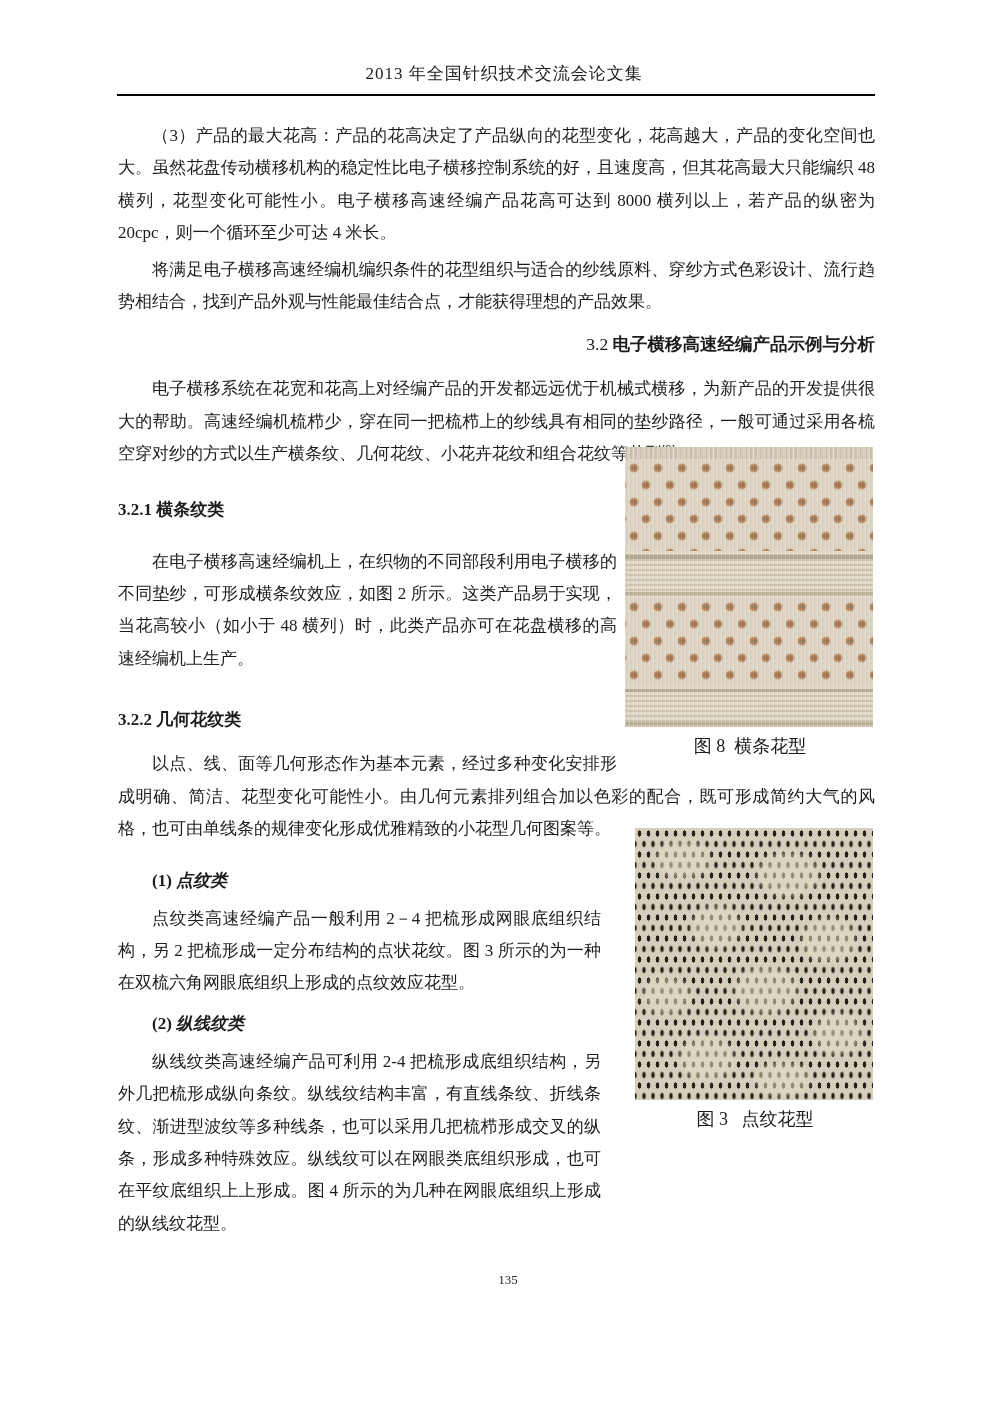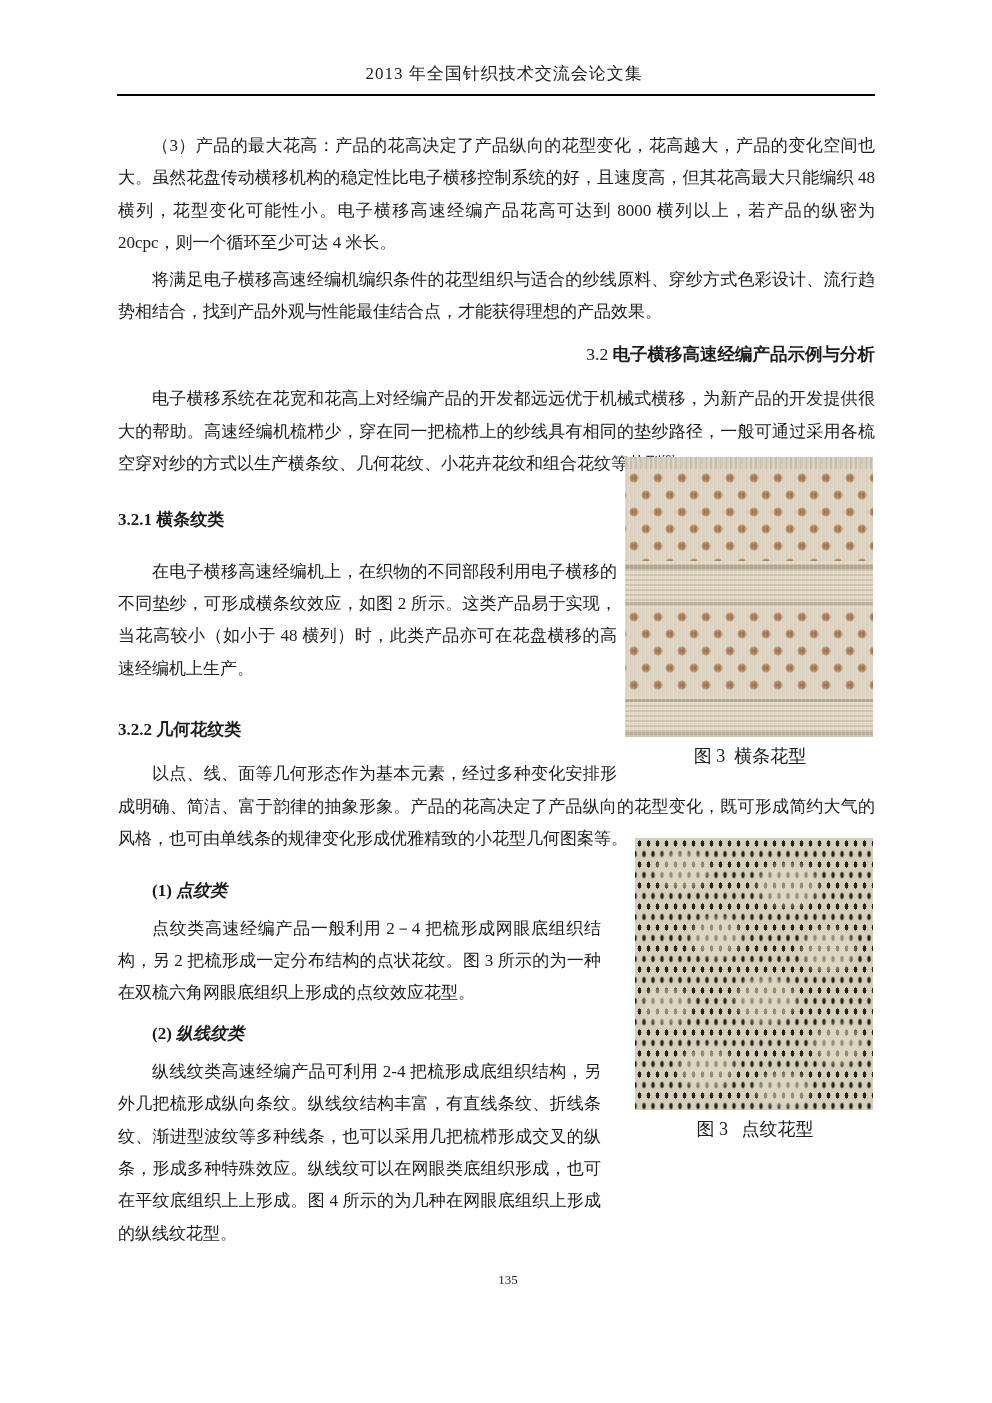--- a/index.html
+++ b/index.html
@@ -11,21 +11,21 @@
   }
   .header {
     position:absolute; top:62px; left:0; width:100%;
     text-align:center; font-size:17px; letter-spacing:1px;margin-left:8px;
   }
   .rule {
     position:absolute; top:94px; left:117px; width:758px; height:2px;
     background:#000;
   }
   .content {
-    position:absolute; top:130px; left:118px; width:757px;
+    position:absolute; top:120px; left:118px; width:757px;
     font-size:17px; line-height:32.4px; text-align:justify;
   }
   .content p { margin:0; text-indent:2em; }
   p.p2 { margin-top:4px; }
   h2.sec {
     margin:10px 0 12px 0; font-size:17.5px; line-height:33px; font-weight:normal;
     text-align:right;
   }
   h2.sec .num { font-family:"Liberation Serif",serif; font-weight:normal; }
   h2.sec .ht  { font-family:"Liberation Sans","DejaVu Sans",sans-serif; font-weight:bold; }
@@ -131,30 +131,30 @@
 
     <div class="fig fig2">
       <div class="fabric2">
         <div class="band f2-top"></div>
         <div class="band f2-dots1 dots"></div>
         <div class="band f2-mid stripes"></div>
         <div class="band f2-dots2 dots"></div>
         <div class="band f2-bot stripes"></div>
         <div class="mesh-overlay"></div>
       </div>
-      <div class="caption">图 3  横条花型</div>
+      <div class="caption">图 8  横条花型</div>
     </div>
 
     <h3 class="sec"><span class="num">3.2.1</span> <span class="ht">横条纹类</span></h3>
 
     <p>在电子横移高速经编机上，在织物的不同部段利用电子横移的不同垫纱，可形成横条纹效应，如图 2 所示。这类产品易于实现，当花高较小（如小于 48 横列）时，此类产品亦可在花盘横移的高速经编机上生产。</p>
 
     <h3 class="sec sec2"><span class="num">3.2.2</span> <span class="ht">几何花纹类</span></h3>
 
-    <p>以点、线、面等几何形态作为基本元素，经过多种变化安排形成明确、简洁、富于韵律的抽象形象。产品的花高决定了产品纵向的花型变化，既可形成简约大气的风格，也可由单线条的规律变化形成优雅精致的小花型几何图案等。</p>
+    <p>以点、线、面等几何形态作为基本元素，经过多种变化安排形成明确、简洁、花型变化可能性小。由几何元素排列组合加以色彩的配合，既可形成简约大气的风格，也可由单线条的规律变化形成优雅精致的小花型几何图案等。</p>
 
     <div class="fig fig3">
       <div class="fabric3">
         <div class="blob b1"></div>
         <div class="blob b2"></div>
         <div class="blob b3"></div>
         <div class="blob b4"></div>
         <div class="blob b5"></div>
         <div class="blob b6"></div>
         <div class="blob b7"></div>

